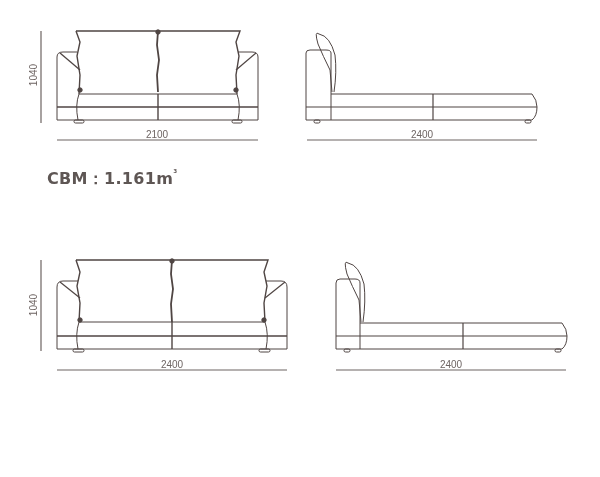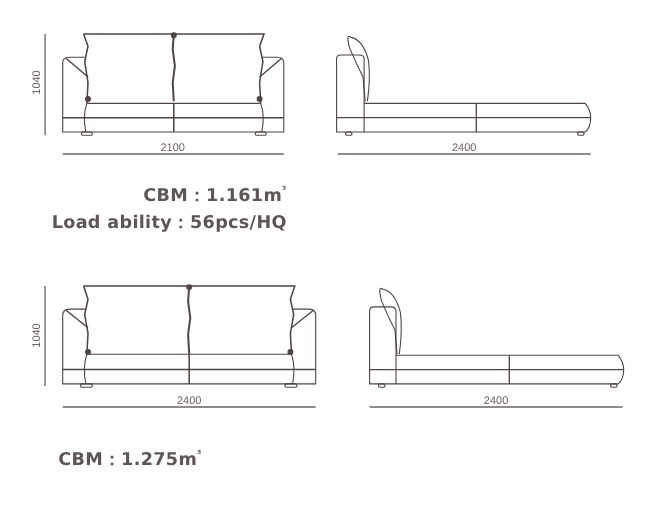--- a/index.html
+++ b/index.html
@@ -95,22 +95,16 @@
 <div class="abs" style="left:402px;top:129px;width:40px;font-family:'Liberation Sans',sans-serif;font-size:10px;color:#6d6462;text-align:center;">2400</div>
 
 <div class="abs" style="left:20px;top:298px;width:30px;height:14px;transform:rotate(-90deg);transform-origin:center;font-family:'Liberation Sans',sans-serif;font-size:10px;color:#6d6462;text-align:center;">1040</div>
 <div class="abs" style="left:152px;top:359px;width:40px;font-family:'Liberation Sans',sans-serif;font-size:10px;color:#6d6462;text-align:center;">2400</div>
 <div class="abs" style="left:431px;top:359px;width:40px;font-family:'Liberation Sans',sans-serif;font-size:10px;color:#6d6462;text-align:center;">2400</div>
 
 <div class="spec" style="left:47px;top:161px;text-align:right;">
   <div>
     <span>CBM：</span><span>1.161m</span><sup>³</sup>
   </div>
-  <div>
-    <span>Load ability：</span><span>56pcs/HQ</span>
-  </div>
 </div>
 
 <div class="spec" style="left:53px;top:401px;">
-  <div>
-    <span>CBM：</span><span>1.275m</span><sup>³</sup>
-  </div>
 </div>
 
 </body></html>

